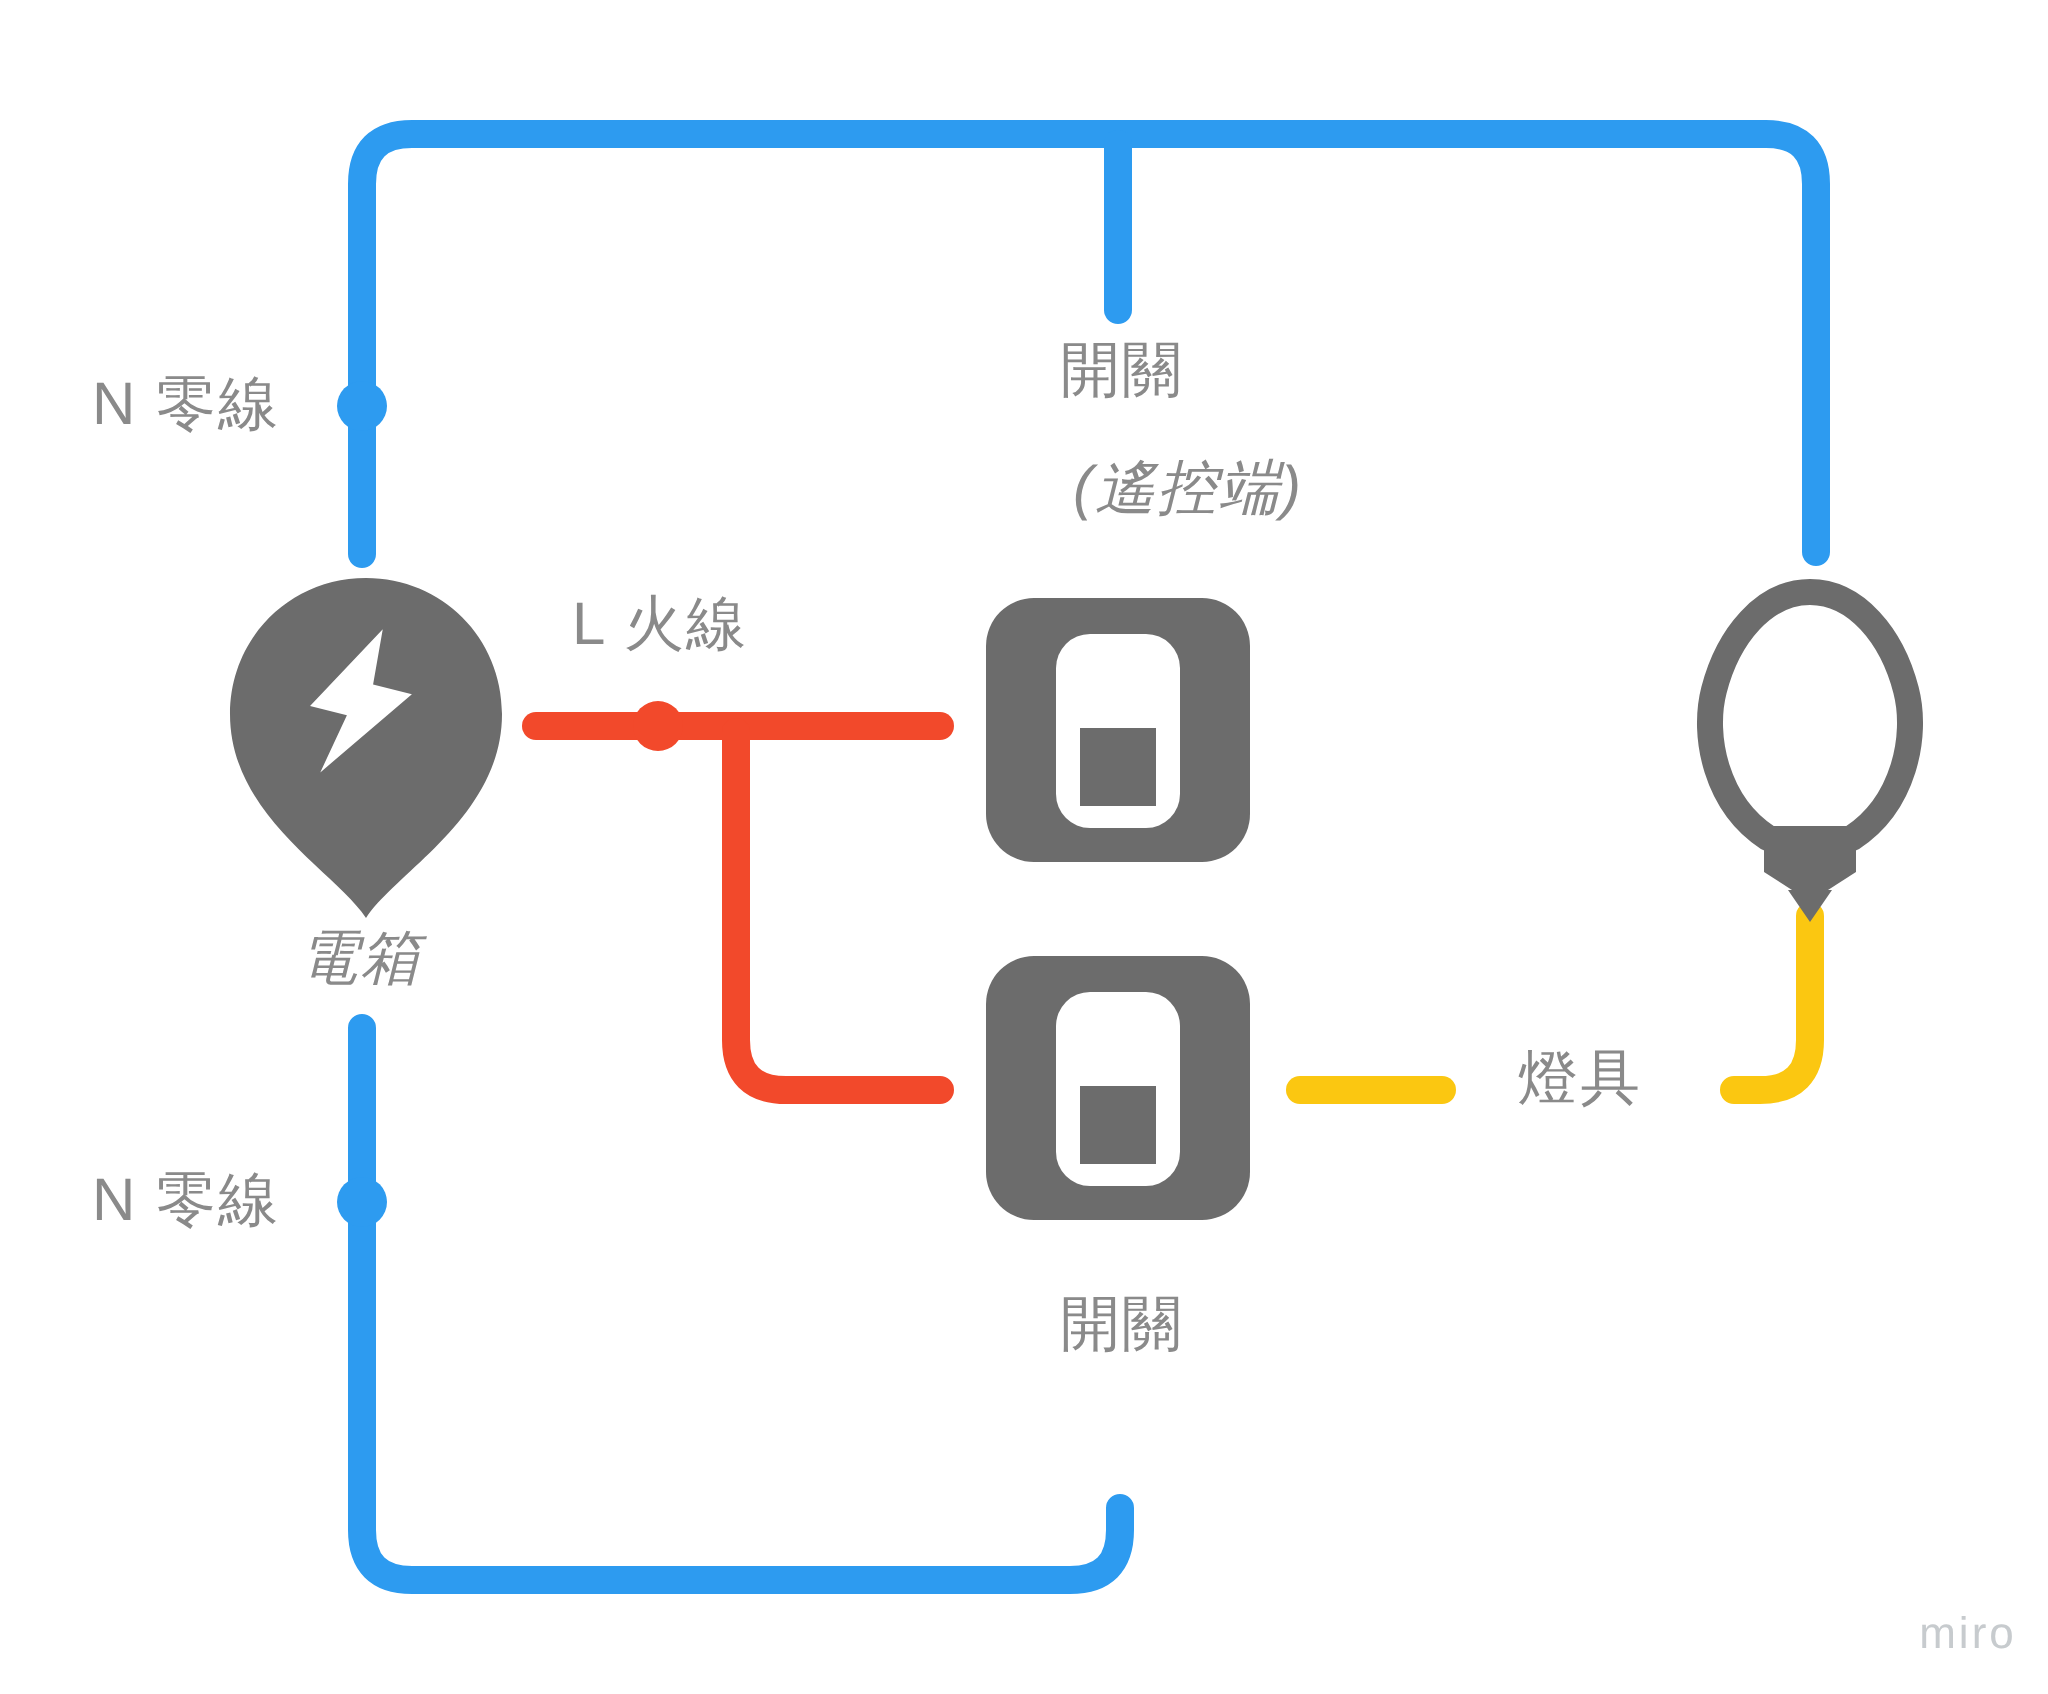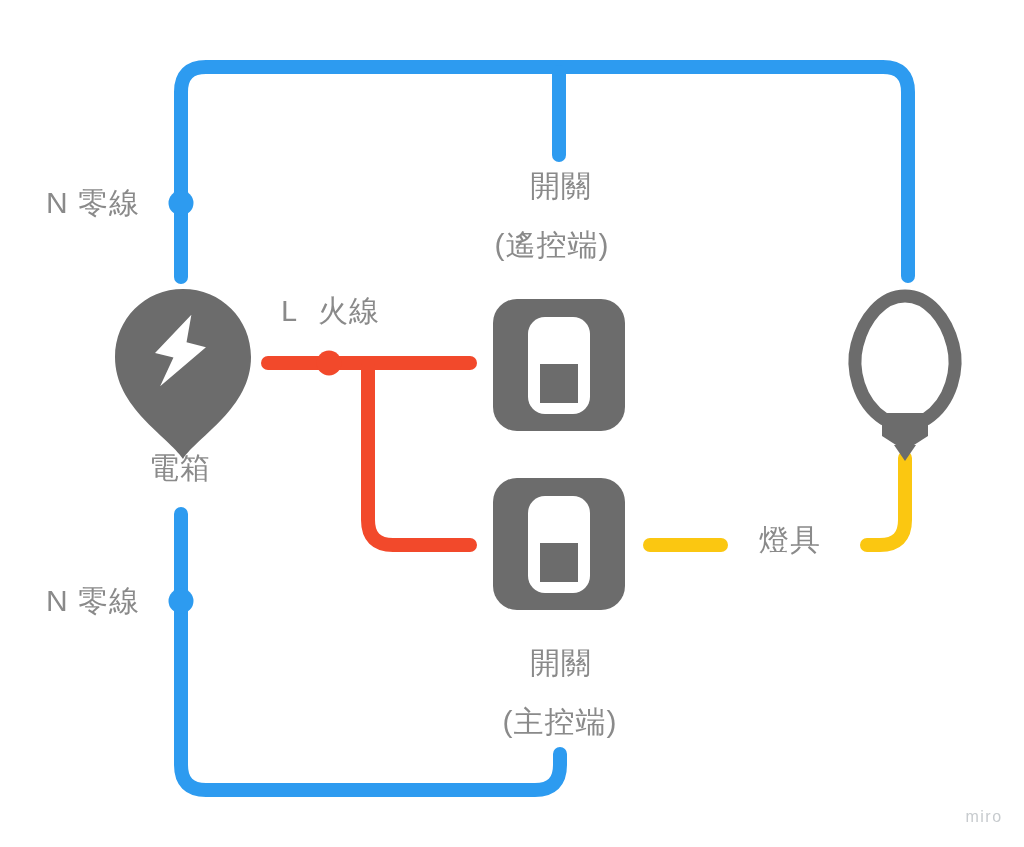--- a/index.html
+++ b/index.html
@@ -27,21 +27,21 @@
     color: var(--label-grey, #8a8a8a);
     font-size: 30px;
     line-height: 1;
     white-space: nowrap;
     letter-spacing: 1px;
   }
   .watermark {
     position: absolute;
     transform: translate(-50%, -50%);
     color: var(--watermark-grey, #c7cbce);
-    font-size: 16px;
+    font-size: 22px;
     letter-spacing: 1.5px;
     white-space: nowrap;
   }
 </style>
 </head>
 <body>
 
 <div class="canvas">
 
   <svg class="diagram-svg" width="1024" height="847" viewBox="0 0 1024 847">
@@ -78,29 +78,28 @@
 
     <g>
       <path class="bulb-outline" d="M 884 419 C 858 402 851 368 857 345 C 864 318 882 296 905 296 C 928 296 946 318 953 345 C 959 368 952 402 926 419"></path>
       <path class="shape" d="M 882 413 L 928 413 L 928 436 L 914 445 L 896 445 L 882 436 Z"></path>
       <path class="shape" d="M 894 445 L 916 445 L 905 461 Z"></path>
     </g>
   </svg>
 
   <div class="label" style="left:93px; top:203px;">N 零線</div>
 
-  <div class="label" style="left:330px; top:313px;font-family:Liberation Mono, monospace;">L 火線</div>
+  <div class="label" style="left:330px; top:313px;">L 火線</div>
 
-  <div class="label" style="left:180px; top:468px;">電箱</div>
+  <div class="label" style="left:180px; top:480px;font-style:italic;">電箱</div>
 
   <div class="label" style="left:93px; top:601px;">N 零線</div>
 
   <div class="label" style="left:561px; top:186px;">開關</div>
-  <div class="label" style="left:552px; top:245px;">(遙控端)</div>
+  <div class="label" style="left:594px; top:245px;font-style:italic;">(遙控端)</div>
 
   <div class="label" style="left:561px; top:663px;">開關</div>
-  <div class="label" style="left:560px; top:722px;">(主控端)</div>
 
   <div class="label" style="left:790px; top:515px;margin-top:25px;">燈具</div>
 
   <div class="watermark" style="left:984px; top:817px;">miro</div>
 
 </div>
 
 </body></html>

